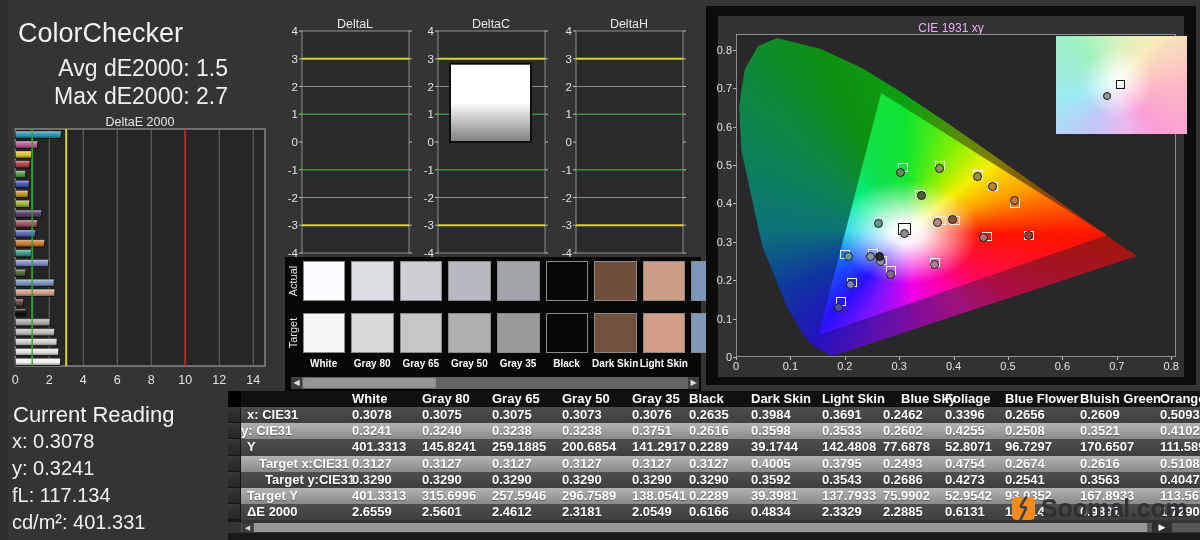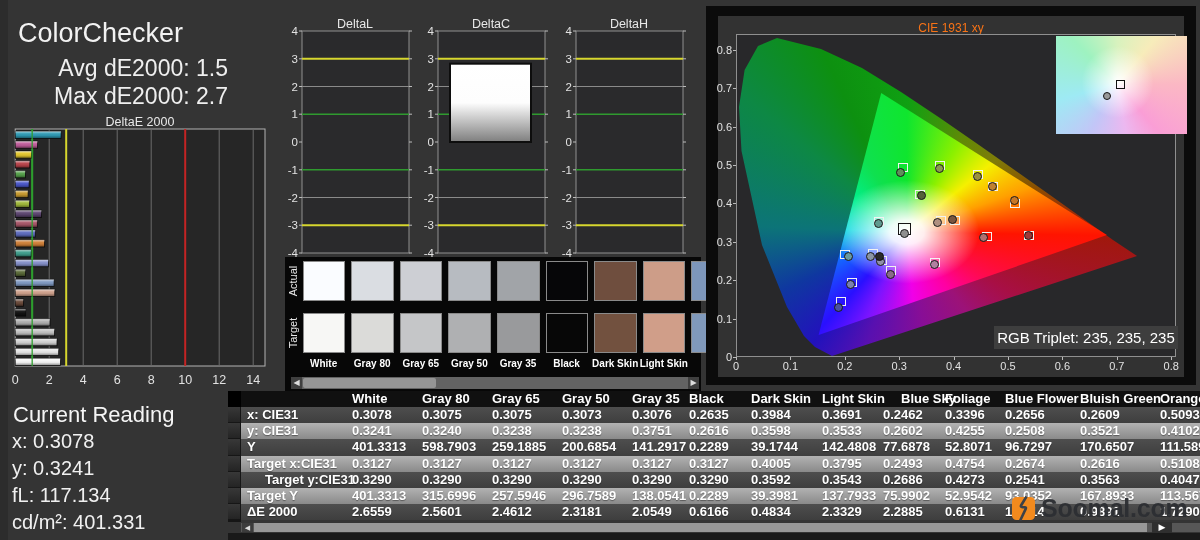--- a/index.html
+++ b/index.html
@@ -232,21 +232,21 @@
     <div class="abs" style="left:406.4px;top:4px;width:42.5px;height:40px;background:#7d96ba;border:1px solid #8a8a8a"></div>
     <div class="abs" style="left:406.4px;top:56px;width:42.5px;height:40px;background:#8099bb;border:1px solid #8a8a8a"></div>
     <div class="abs" style="left:399.4px;top:101px;width:56px;text-align:center;font-size:10px;font-weight:bold;color:#fff;white-space:nowrap">B</div>
     <div class="abs" style="left:6px;top:120px;width:408px;height:12px;background:#636363"></div>
     <div class="abs" style="left:6px;top:120px;width:11px;height:12px;background:#3f3f3f;color:#ddd;font-size:8px;line-height:12px;text-align:center">◀</div>
     <div class="abs" style="left:18px;top:121px;width:133px;height:10px;background:#959595;border-radius:2px"></div>
     <div class="abs" style="left:403px;top:120px;width:11px;height:12px;background:#3f3f3f;color:#ddd;font-size:8px;line-height:12px;text-align:center">▶</div>
   </div>
 <div class="abs" style="left:706px;top:6px;width:490px;height:379px;background:#0b0b0b">
     <div class="abs" style="left:12px;top:10px;width:466px;height:361px;background:#323232"></div>
-    <div class="abs" style="left:0;top:15px;width:490px;text-align:center;font-size:12px;color:#f97316">CIE 1931 xy</div>
+    <div class="abs" style="left:0;top:15px;width:490px;text-align:center;font-size:12px;color:#f0abfc">CIE 1931 xy</div>
     <div class="abs" style="left:30px;top:28px;width:440px;height:323px;background:#28282a;border:1px solid #8f8f8f">
       <div class="abs" style="left:0;top:0;width:440px;height:323px;background:conic-gradient(from 0deg at 170px 197px,#0fa012 0deg,#5f8a06 30deg,#7f7c08 51deg,#8a5200 70deg,#a0180c 91deg,#a80f44 120deg,#9c1278 143deg,#880e96 170deg,#5810b0 200deg,#2212bc 220deg,#0f37a0 245deg,#0c7478 272deg,#0d8844 310deg,#0d9010 335deg,#0fa012 360deg);clip-path:path(&quot;M 95,321 L 78,312 67,301 50,272 25,210 4.5,116 2,72 7.6,35 21,11 40,3 84,14 125,33 164,57 203,83 242,110 279,136 313,160 341,180 362,195 376,205 400,221 Z&quot;)"></div>
       <div class="abs" style="left:0;top:0;width:440px;height:323px;background:radial-gradient(ellipse 95px 68px at 170px 197px, rgba(255,255,255,1) 0%, rgba(255,255,255,0.93) 18%, rgba(255,255,255,0) 76%),conic-gradient(from 0deg at 170px 197px,#0fe62e 0deg,#8af000 30deg,#f5f000 51deg,#ffa000 70deg,#ff1400 91deg,#ff0a50 120deg,#ff00a0 143deg,#f000e8 175deg,#7a14ff 205deg,#2a10ff 222deg,#1468ff 248deg,#00d8e0 272deg,#00f090 300deg,#0fe050 330deg,#0fe62e 360deg);clip-path:polygon(369.9px 200.1px,144.2px 58.1px,81.6px 300px)"></div>
       <div class="abs" style="left:161px;top:127.5px;width:10px;height:9px;border:1.5px solid #f2f2f2"></div>
       <div class="abs" style="left:158.5px;top:132.5px;width:9px;height:9px;border-radius:50%;background:#5f8f5a;border:1.5px solid #1a1a1a"></div>
       <div class="abs" style="left:198px;top:125.5px;width:10px;height:9px;border:1.5px solid #f2f2f2"></div>
       <div class="abs" style="left:197.5px;top:128.5px;width:9px;height:9px;border-radius:50%;background:#8a9a50;border:1.5px solid #1a1a1a"></div>
       <div class="abs" style="left:236px;top:134.5px;width:10px;height:9px;border:1.5px solid #f2f2f2"></div>
       <div class="abs" style="left:235.5px;top:136.5px;width:9px;height:9px;border-radius:50%;background:#9a9040;border:1.5px solid #1a1a1a"></div>
       <div class="abs" style="left:251px;top:146.5px;width:10px;height:9px;border:1.5px solid #f2f2f2"></div>
@@ -316,21 +316,20 @@
     <div class="abs" style="left:341.4px;top:354px;width:30px;text-align:center;font-size:11px;color:#e2e2e2">0.6</div>
     <div class="abs" style="left:356.4px;top:351px;width:1px;height:3px;background:#bbb"></div>
     <div class="abs" style="left:395.8px;top:354px;width:30px;text-align:center;font-size:11px;color:#e2e2e2">0.7</div>
     <div class="abs" style="left:410.8px;top:351px;width:1px;height:3px;background:#bbb"></div>
     <div class="abs" style="left:450.2px;top:354px;width:30px;text-align:center;font-size:11px;color:#e2e2e2">0.8</div>
     <div class="abs" style="left:465.2px;top:351px;width:1px;height:3px;background:#bbb"></div>
     <div class="abs" style="left:350px;top:30px;width:131px;height:98px;background:radial-gradient(circle 40px at 47% 47%, rgba(255,255,255,1) 0%, rgba(255,255,255,0) 90%),conic-gradient(from 0deg at 47% 49%,#d8f2be 0deg,#f7ecba 40deg,#fbb8c4 90deg,#fa9ed6 140deg,#ecb8f0 170deg,#c2c6f7 210deg,#9eeaf4 255deg,#9ef2c0 315deg,#d8f2be 360deg)">
       <div class="abs" style="left:60px;top:44px;width:9px;height:9px;border:1.6px solid #111"></div>
       <div class="abs" style="left:47px;top:56px;width:8px;height:8px;border-radius:50%;background:#999;border:1.5px solid #161616"></div>
     </div>
-    <div class="abs" style="left:288px;top:320px;width:184px;height:23px;background:#3e3e3e;color:#fff;font-size:15px;line-height:23px;text-align:center">RGB Triplet: 235, 235, 235</div>
   </div>
 <div class="abs" style="left:241px;top:391px;width:959px;height:131px;overflow:hidden;font-size:13px;font-weight:bold;white-space:nowrap">
     <div style="display:flex;height:16px;background:#101010;line-height:16px">
       <div style="width:109px;flex:none;padding-left:6px"></div>
       <div style="width:70px;flex:none;padding-left:2px">White</div>
       <div style="width:70px;flex:none;padding-left:2px">Gray 80</div>
       <div style="width:70px;flex:none;padding-left:2px">Gray 65</div>
       <div style="width:70px;flex:none;padding-left:2px">Gray 50</div>
       <div style="width:57px;flex:none;padding-left:2px">Gray 35</div>
       <div style="width:62px;flex:none;padding-left:2px">Black</div>
@@ -352,53 +351,53 @@
       <div style="width:62px;flex:none;padding-left:2px">0.2635</div>
       <div style="width:71px;flex:none;padding-left:2px">0.3984</div>
       <div style="width:61px;flex:none;padding-left:2px">0.3691</div>
       <div style="width:62px;flex:none;padding-left:2px">0.2462</div>
       <div style="width:60px;flex:none;padding-left:2px">0.3396</div>
       <div style="width:75px;flex:none;padding-left:2px">0.2656</div>
       <div style="width:80px;flex:none;padding-left:2px">0.2609</div>
       <div style="width:95px;flex:none;padding-left:2px">0.5093</div>
     </div>
     <div style="display:flex;height:16.2px;background:linear-gradient(#b2b2b2,#8a8a8a);line-height:16.2px;text-shadow:0 1px 1px rgba(0,0,0,0.4)">
-      <div style="width:109px;flex:none;padding-left:6px">y: CIE31</div>
+      <div style="width:109px;flex:none;padding-left:0">y: CIE31</div>
       <div style="width:70px;flex:none;padding-left:2px">0.3241</div>
       <div style="width:70px;flex:none;padding-left:2px">0.3240</div>
       <div style="width:70px;flex:none;padding-left:2px">0.3238</div>
       <div style="width:70px;flex:none;padding-left:2px">0.3238</div>
       <div style="width:57px;flex:none;padding-left:2px">0.3751</div>
       <div style="width:62px;flex:none;padding-left:2px">0.2616</div>
       <div style="width:71px;flex:none;padding-left:2px">0.3598</div>
       <div style="width:61px;flex:none;padding-left:2px">0.3533</div>
       <div style="width:62px;flex:none;padding-left:2px">0.2602</div>
       <div style="width:60px;flex:none;padding-left:2px">0.4255</div>
       <div style="width:75px;flex:none;padding-left:2px">0.2508</div>
       <div style="width:80px;flex:none;padding-left:2px">0.3521</div>
       <div style="width:95px;flex:none;padding-left:2px">0.4102</div>
     </div>
     <div style="display:flex;height:16.2px;background:linear-gradient(#4e4e4e,#3e3e3e);line-height:16.2px;text-shadow:0 1px 1px rgba(0,0,0,0.4)">
       <div style="width:109px;flex:none;padding-left:6px">Y</div>
       <div style="width:70px;flex:none;padding-left:2px">401.3313</div>
-      <div style="width:70px;flex:none;padding-left:2px">598.7903</div>
+      <div style="width:70px;flex:none;padding-left:2px">145.8241</div>
       <div style="width:70px;flex:none;padding-left:2px">259.1885</div>
       <div style="width:70px;flex:none;padding-left:2px">200.6854</div>
       <div style="width:57px;flex:none;padding-left:2px">141.2917</div>
       <div style="width:62px;flex:none;padding-left:2px">0.2289</div>
       <div style="width:71px;flex:none;padding-left:2px">39.1744</div>
       <div style="width:61px;flex:none;padding-left:2px">142.4808</div>
       <div style="width:62px;flex:none;padding-left:2px">77.6878</div>
       <div style="width:60px;flex:none;padding-left:2px">52.8071</div>
       <div style="width:75px;flex:none;padding-left:2px">96.7297</div>
       <div style="width:80px;flex:none;padding-left:2px">170.6507</div>
       <div style="width:95px;flex:none;padding-left:2px">111.589</div>
     </div>
     <div style="display:flex;height:16.2px;background:linear-gradient(#b2b2b2,#8a8a8a);line-height:16.2px;text-shadow:0 1px 1px rgba(0,0,0,0.4)">
-      <div style="width:109px;flex:none;padding-left:6px">Target x:CIE31</div>
+      <div style="width:109px;flex:none;padding-left:18px">Target x:CIE31</div>
       <div style="width:70px;flex:none;padding-left:2px">0.3127</div>
       <div style="width:70px;flex:none;padding-left:2px">0.3127</div>
       <div style="width:70px;flex:none;padding-left:2px">0.3127</div>
       <div style="width:70px;flex:none;padding-left:2px">0.3127</div>
       <div style="width:57px;flex:none;padding-left:2px">0.3127</div>
       <div style="width:62px;flex:none;padding-left:2px">0.3127</div>
       <div style="width:71px;flex:none;padding-left:2px">0.4005</div>
       <div style="width:61px;flex:none;padding-left:2px">0.3795</div>
       <div style="width:62px;flex:none;padding-left:2px">0.2493</div>
       <div style="width:60px;flex:none;padding-left:2px">0.4754</div>

